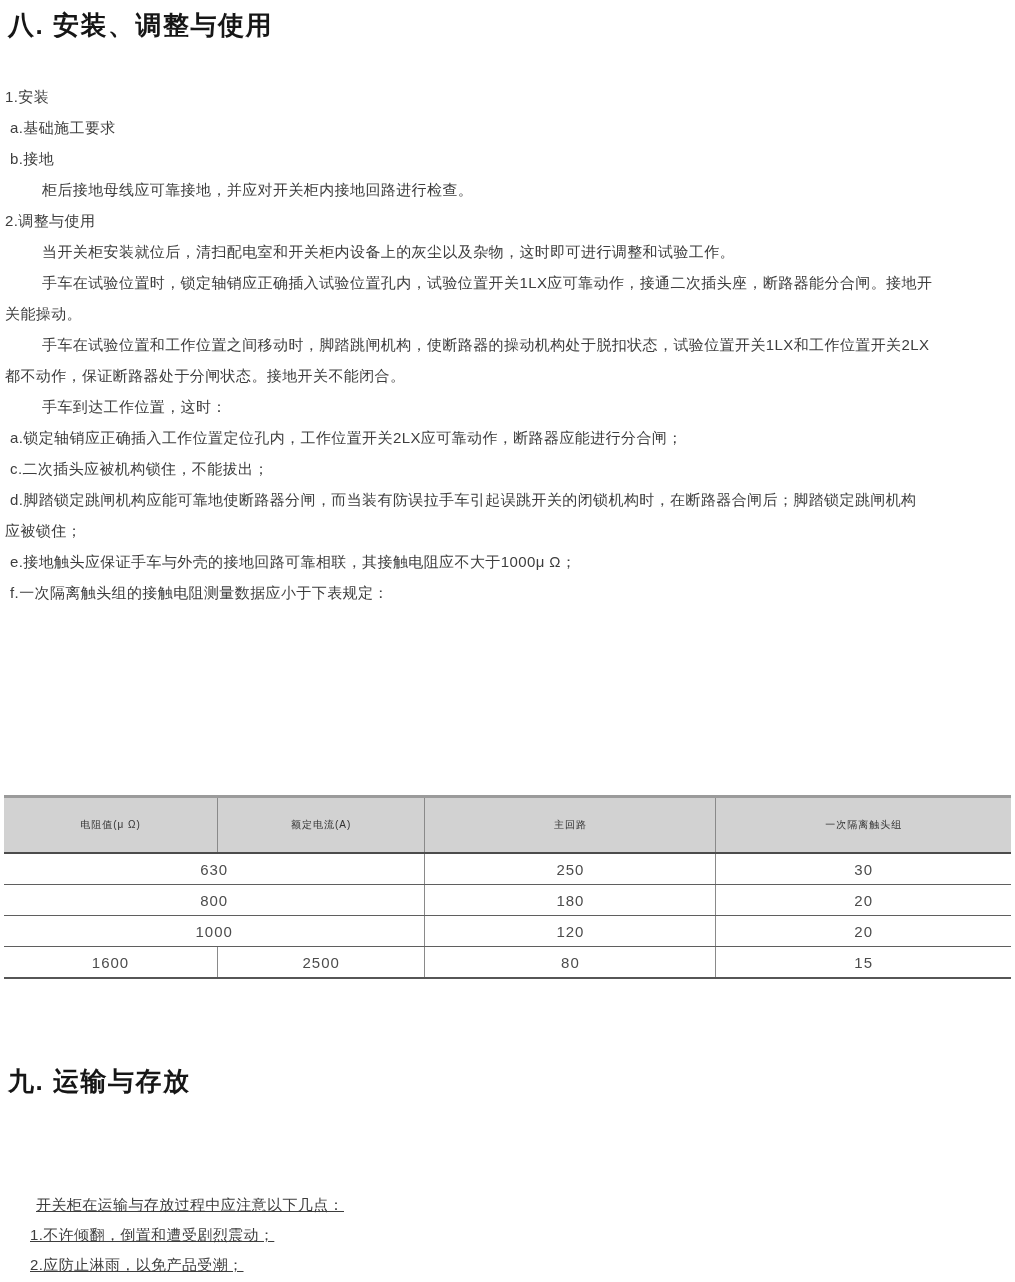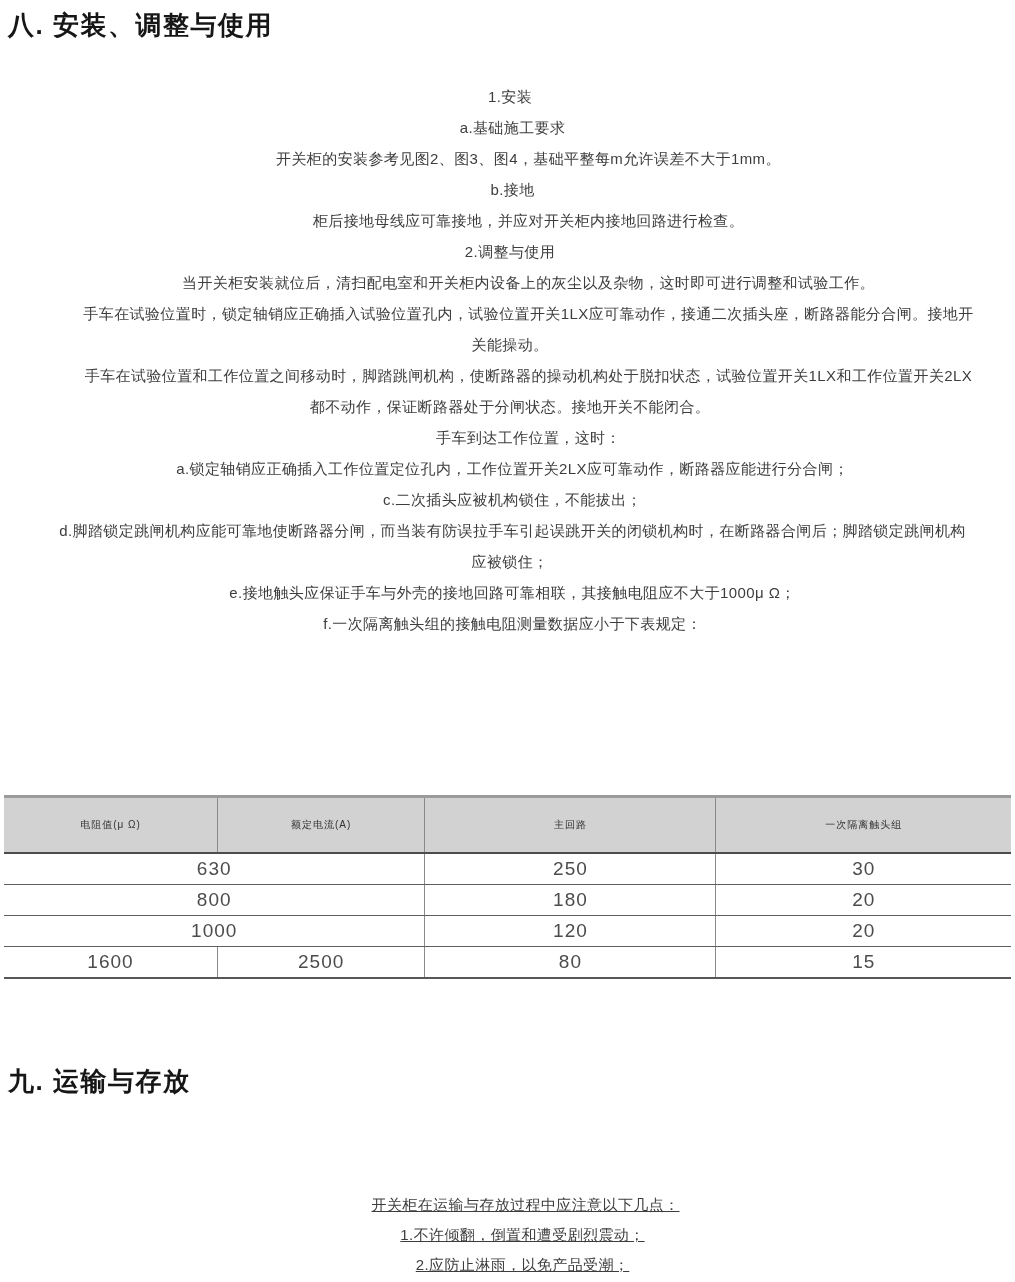--- a/index.html
+++ b/index.html
@@ -29,21 +29,20 @@
   #block-1 { top:81px; }
   #block-2 { top:1190px;text-decoration:underline; }
 
   .line {
     height:31px;
     line-height:31px;
     font-size:15px;
     letter-spacing:0.4px;
     white-space:nowrap;
     color:#3d3d3d;
-    text-align:center;
   }
   #block-2 .line { height:30px; line-height:30px; }
 
   .x5  { padding-left:5px; }
   .x18 { padding-left:10px; }
   .x30 { padding-left:30px; }
   .x36 { padding-left:36px; }
   .x42 { padding-left:42px; }
 
   .table-wrap { position:absolute; top:795px; left:4px; right:4px; }
@@ -60,40 +59,39 @@
     font-size:10px;
     font-weight:normal;
     color:#323232;
     letter-spacing:1px;
     border-bottom:2px solid #4c4c4c;
     text-align:center;
   }
   table.res-table td {
     height:28px;
     text-align:center;
-    font-size:19px;
+    font-size:15px;
     color:#4c4c4c;
     letter-spacing:1px;
     border-bottom:1px solid #5f5f5f;
   }
   table.res-table tr:last-child td { border-bottom:none; }
   table.res-table th + th,
   table.res-table td + td { border-left:1px solid #8a8a8a; }
 </style>
 </head>
 <body>
 
 <div class="page">
 
   <h1 id="heading-1" class="sec-heading">八. 安装、调整与使用</h1>
 
   <div id="block-1" class="block">
     <div class="line x5">1.安装</div>
     <div class="line x18">a.基础施工要求</div>
-    <div class="line x42">开关柜的安装参考见图2、图3、图4，基础平整每m允许误差不大于1mm。</div>
     <div class="line x18">b.接地</div>
     <div class="line x42">柜后接地母线应可靠接地，并应对开关柜内接地回路进行检查。</div>
     <div class="line x5">2.调整与使用</div>
     <div class="line x42">当开关柜安装就位后，清扫配电室和开关柜内设备上的灰尘以及杂物，这时即可进行调整和试验工作。</div>
     <div class="line x42">手车在试验位置时，锁定轴销应正确插入试验位置孔内，试验位置开关1LX应可靠动作，接通二次插头座，断路器能分合闸。接地开</div>
     <div class="line x5">关能操动。</div>
     <div class="line x42">手车在试验位置和工作位置之间移动时，脚踏跳闸机构，使断路器的操动机构处于脱扣状态，试验位置开关1LX和工作位置开关2LX</div>
     <div class="line x5">都不动作，保证断路器处于分闸状态。接地开关不能闭合。</div>
     <div class="line x42">手车到达工作位置，这时：</div>
     <div class="line x18">a.锁定轴销应正确插入工作位置定位孔内，工作位置开关2LX应可靠动作，断路器应能进行分合闸；</div>

